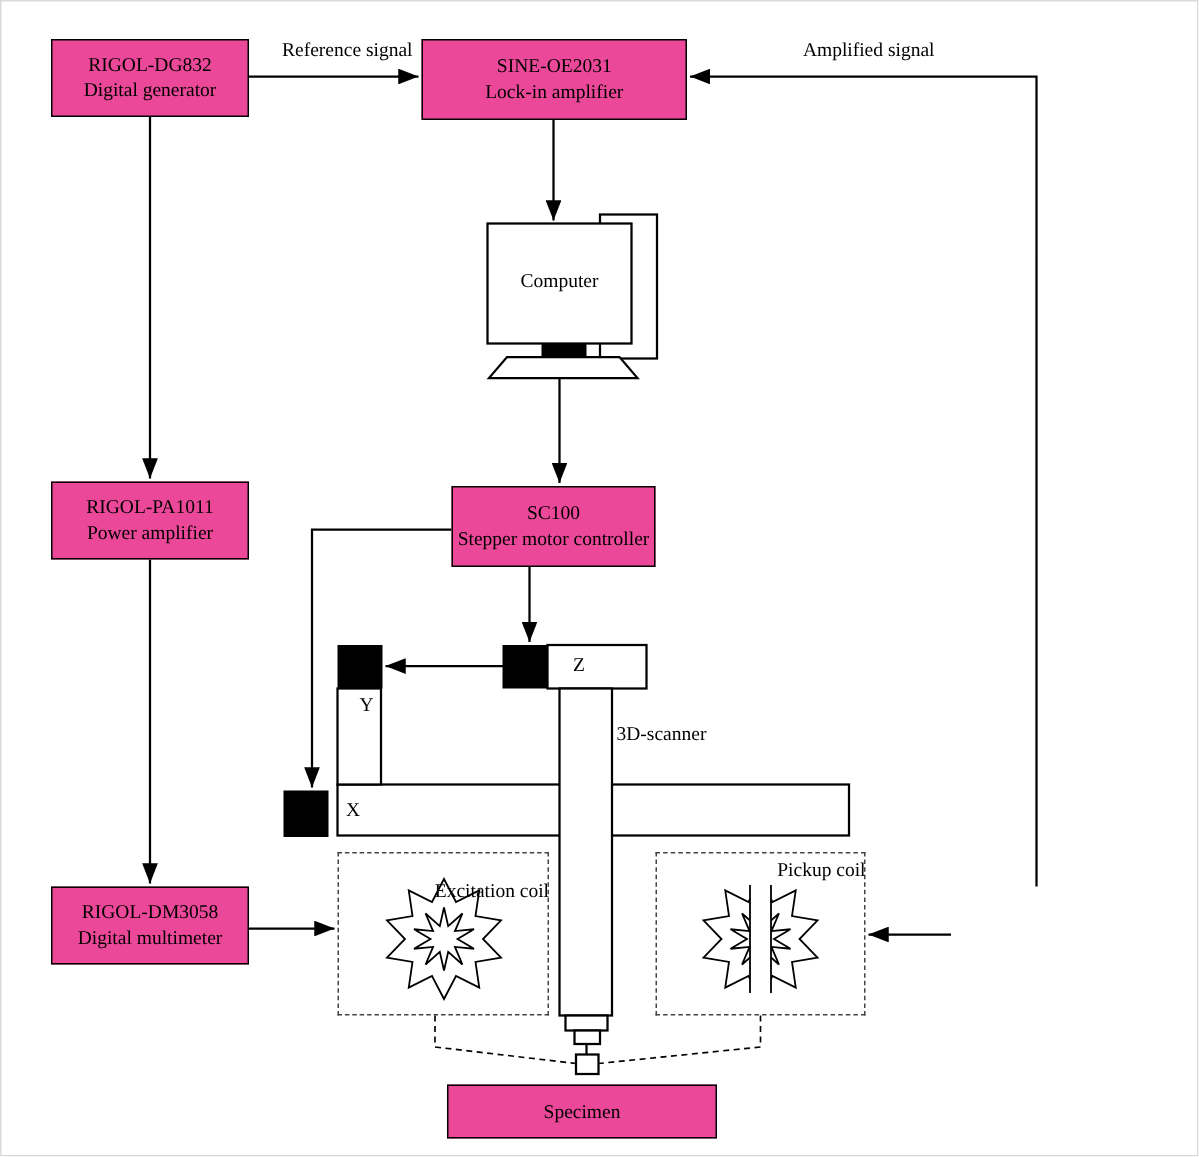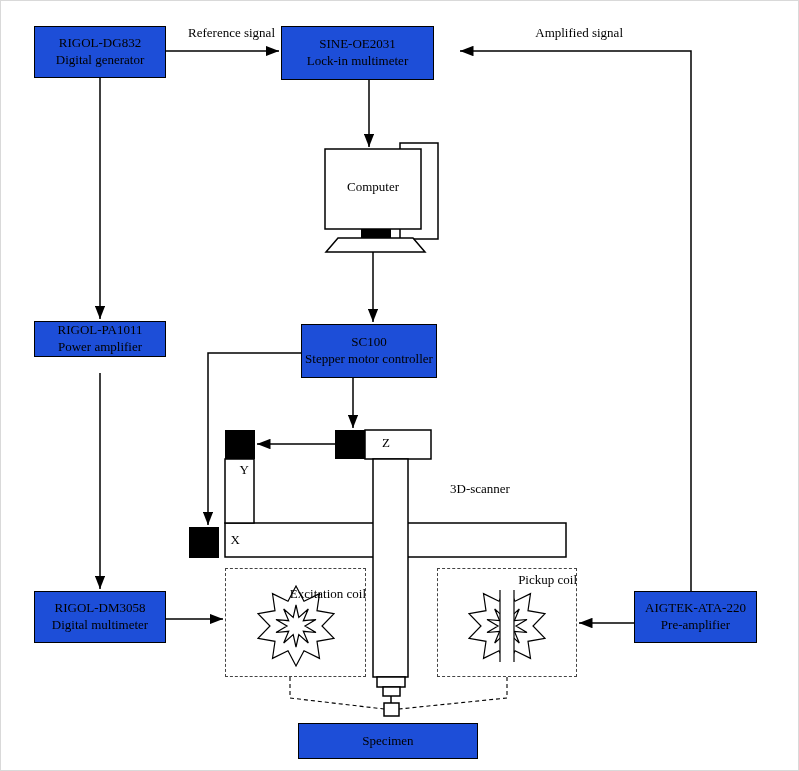--- a/index.html
+++ b/index.html
@@ -1,19 +1,19 @@
 <!DOCTYPE html>
 <html><head>
 <meta charset="utf-8">
 <style>
   html,body{margin:0;padding:0;background:#fff}
   .canvas{position:relative;width:799px;height:771px;background:#fff;border:1px solid #d9d9d9;
           box-sizing:border-box;font-family:"Liberation Serif",serif;color:#000;overflow:hidden}
   .canvas svg{position:absolute;left:0;top:0}
-  .box{position:absolute;background:#1d4ed8;border:1.5px solid #000;display:flex;flex-direction:column;
+  .box{position:absolute;background:#ec4899;border:1.5px solid #000;display:flex;flex-direction:column;
        align-items:center;justify-content:center;text-align:center;font-size:13px;line-height:1.3;
        box-sizing:border-box}
   .lbl{position:absolute;font-size:13px;text-align:right;line-height:1.25}
   .dashed{position:absolute;border:1px dashed #444;box-sizing:border-box;background:transparent}
   .ln{stroke:#000;stroke-width:1.5;fill:none}
   .shape{fill:#fff;stroke:#000;stroke-width:1.5}
   .blk{fill:#000;stroke:none}
   .coil{fill:none;stroke:#000;stroke-width:1.2}
   .dash-ln{stroke:#000;stroke-width:1.1;fill:none;stroke-dasharray:4 3}
 </style>
@@ -84,55 +84,51 @@
     </g>
     <path class="coil" d="M499,589 V661"></path>
     <path class="coil" d="M513,589 V661"></path>
   </svg>
 
   <div class="box" style="left:33px;top:25px;width:132px;height:52px">
     <span>RIGOL-DG832</span>
     <span>Digital generator</span>
   </div>
 
-  <div class="box" style="left:280px;top:25px;width:153px;height:54px">
+  <div class="box" style="left:280px;top:25px;width:177px;height:54px">
     <span>SINE-OE2031</span>
-    <span>Lock-in multimeter</span>
+    <span>Lock-in amplifier</span>
   </div>
 
   <div class="lbl" style="left:324px;top:148px;width:96px;height:76px;display:flex;align-items:center;justify-content:center">Computer</div>
 
   <div class="box" style="left:300px;top:323px;width:136px;height:54px">
     <span>SC100</span>
     <span>Stepper motor controller</span>
   </div>
 
-  <div class="box" style="left:33px;top:320px;width:132px;height:36px">
+  <div class="box" style="left:33px;top:320px;width:132px;height:52px">
     <span>RIGOL-PA1011</span>
     <span>Power amplifier</span>
   </div>
 
   <div class="box" style="left:33px;top:590px;width:132px;height:52px">
     <span>RIGOL-DM3058</span>
     <span>Digital multimeter</span>
   </div>
 
-  <div class="box" style="left:633px;top:590px;width:123px;height:52px">
-    <span>AIGTEK-ATA-220</span>
-    <span>Pre-amplifier</span>
-  </div>
 
   <div class="box" style="left:297px;top:722px;width:180px;height:36px">
     <span>Specimen</span>
   </div>
 
   <div class="lbl" style="left:162px;top:24px;width:112px">Reference signal</div>
   <div class="lbl" style="left:504px;top:24px;width:118px">Amplified signal</div>
 
-  <div class="lbl" style="left:449px;top:480px;width:80px;text-align:left">3D-scanner</div>
+  <div class="lbl" style="left:410px;top:480px;width:80px;text-align:left">3D-scanner</div>
   <div class="lbl" style="left:219px;top:531px;width:20px">X</div>
   <div class="lbl" style="left:228px;top:461px;width:20px">Y</div>
   <div class="lbl" style="left:369px;top:434px;width:20px">Z</div>
 
   <div class="lbl" style="left:224px;top:585px;width:141px">Excitation coil</div>
   <div class="lbl" style="left:436px;top:571px;width:140px">Pickup coil</div>
 
 </div>
 
 </body></html>

